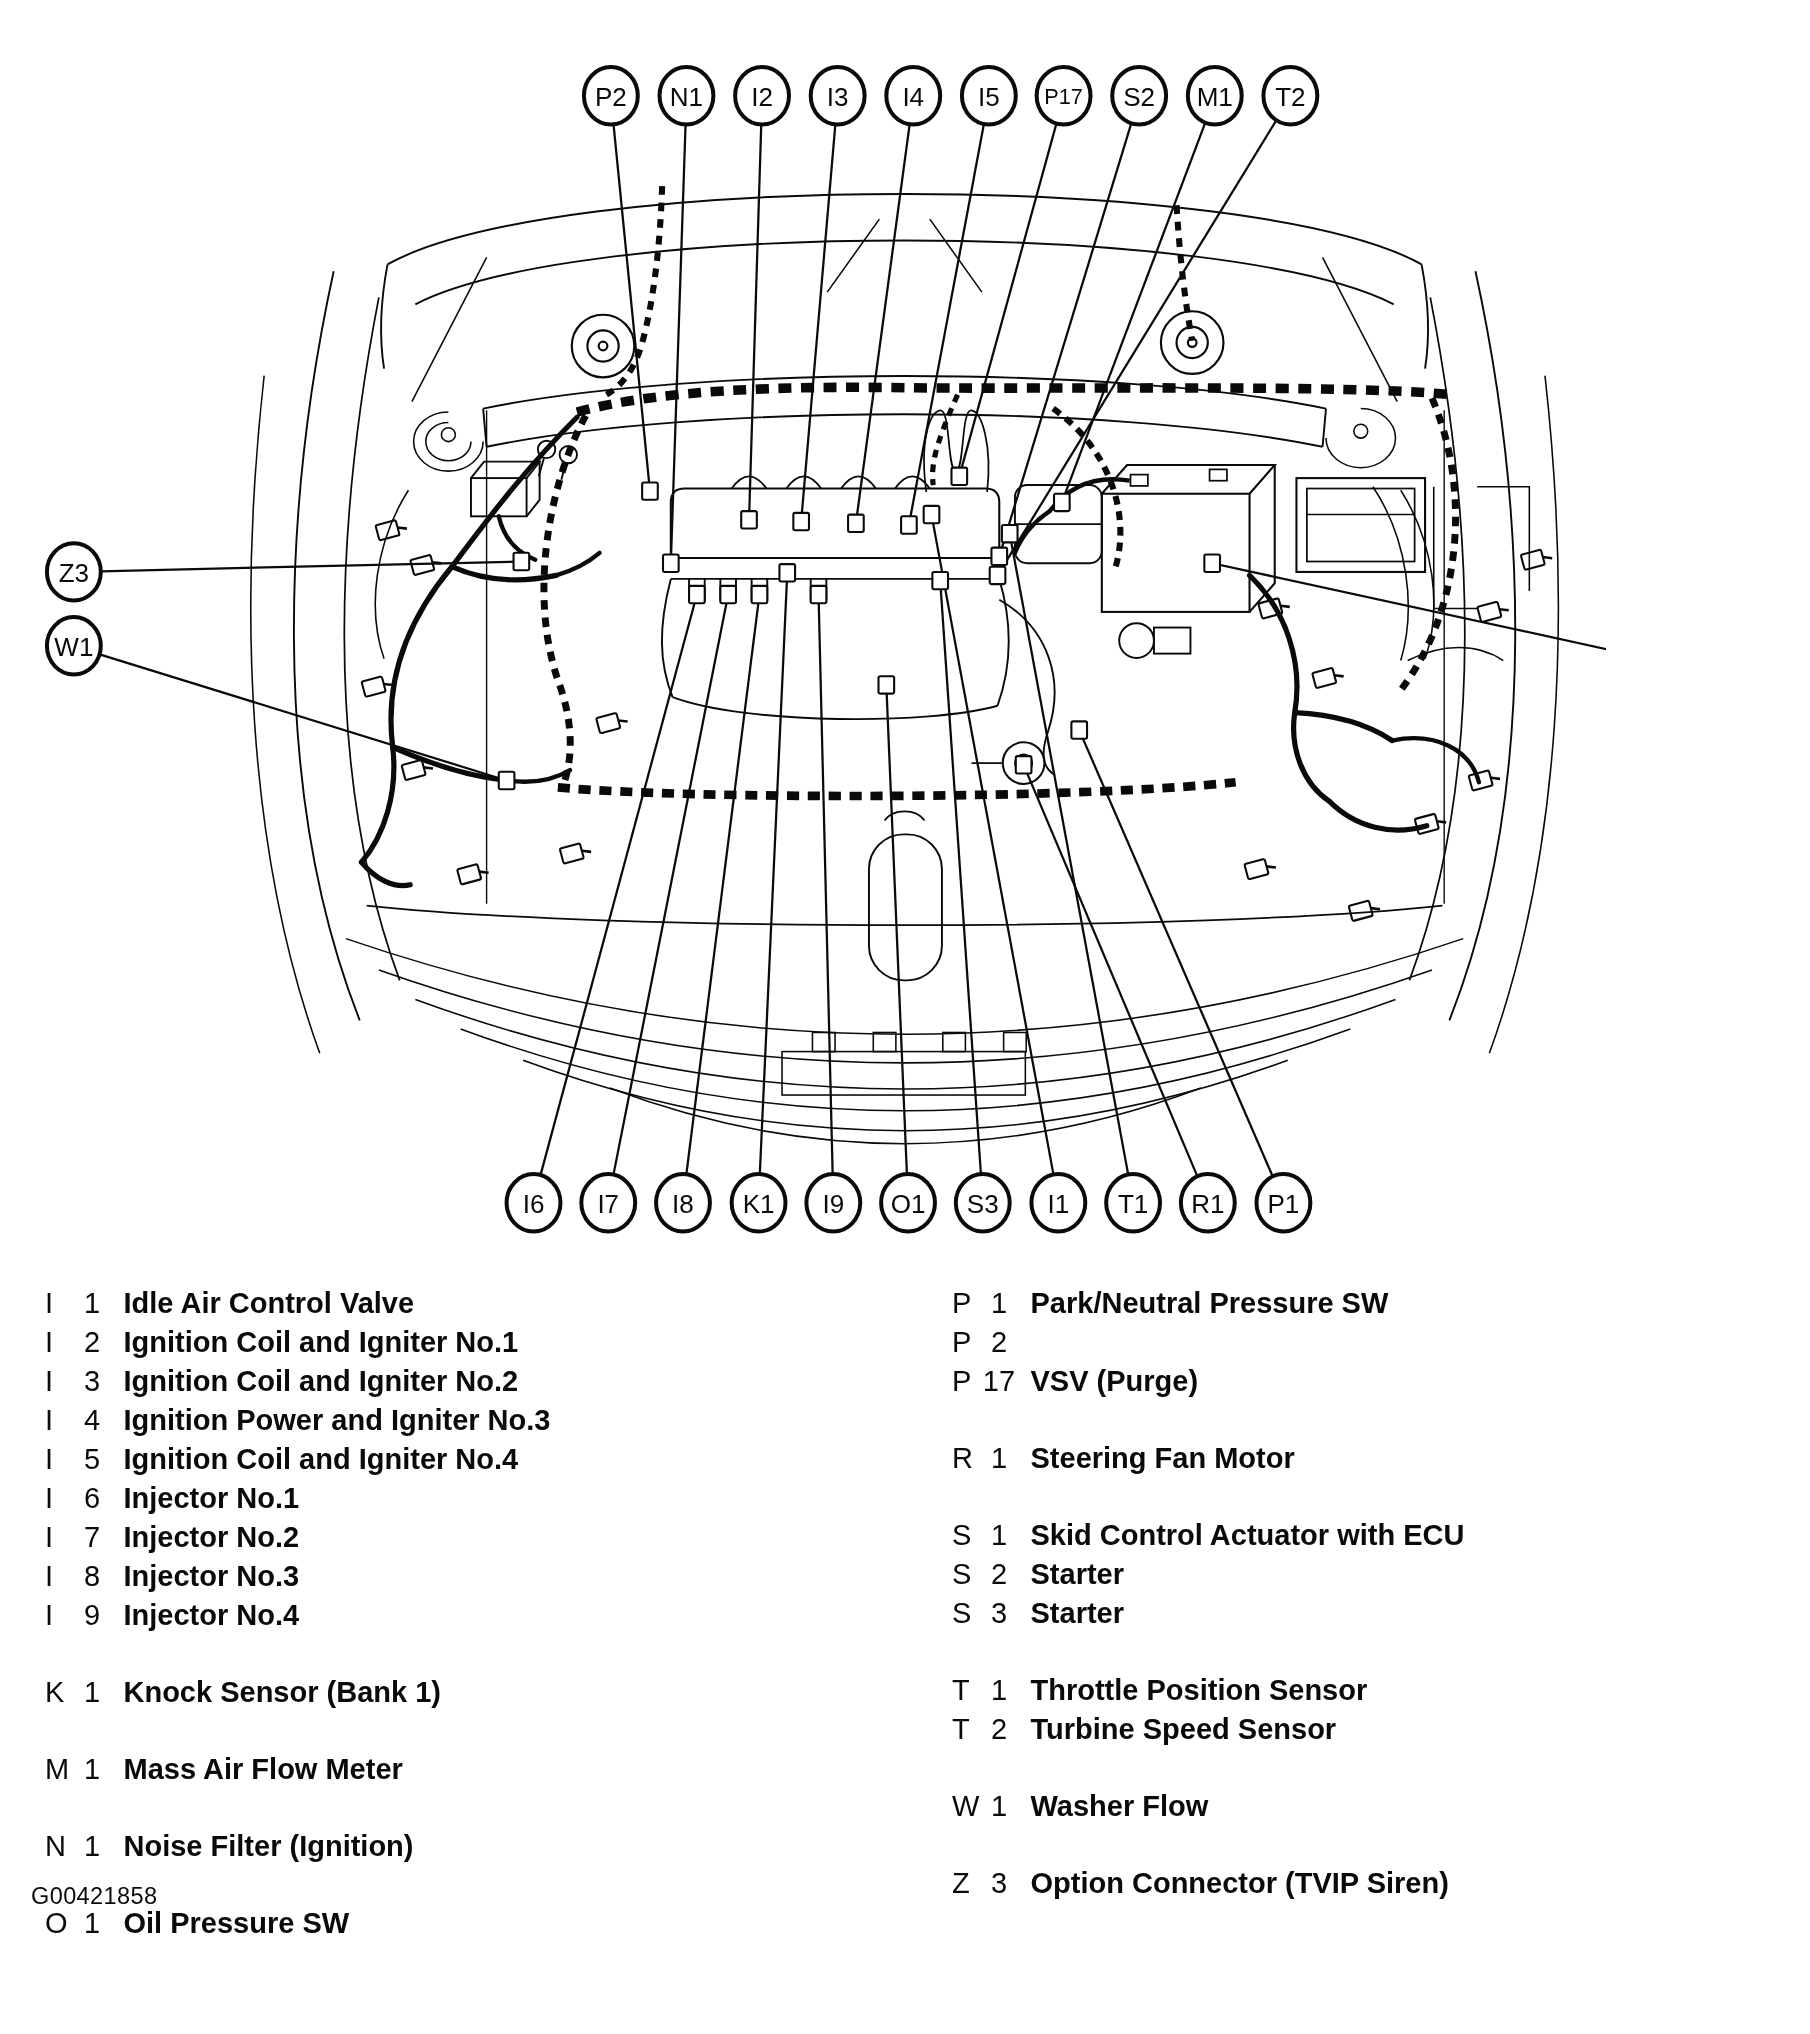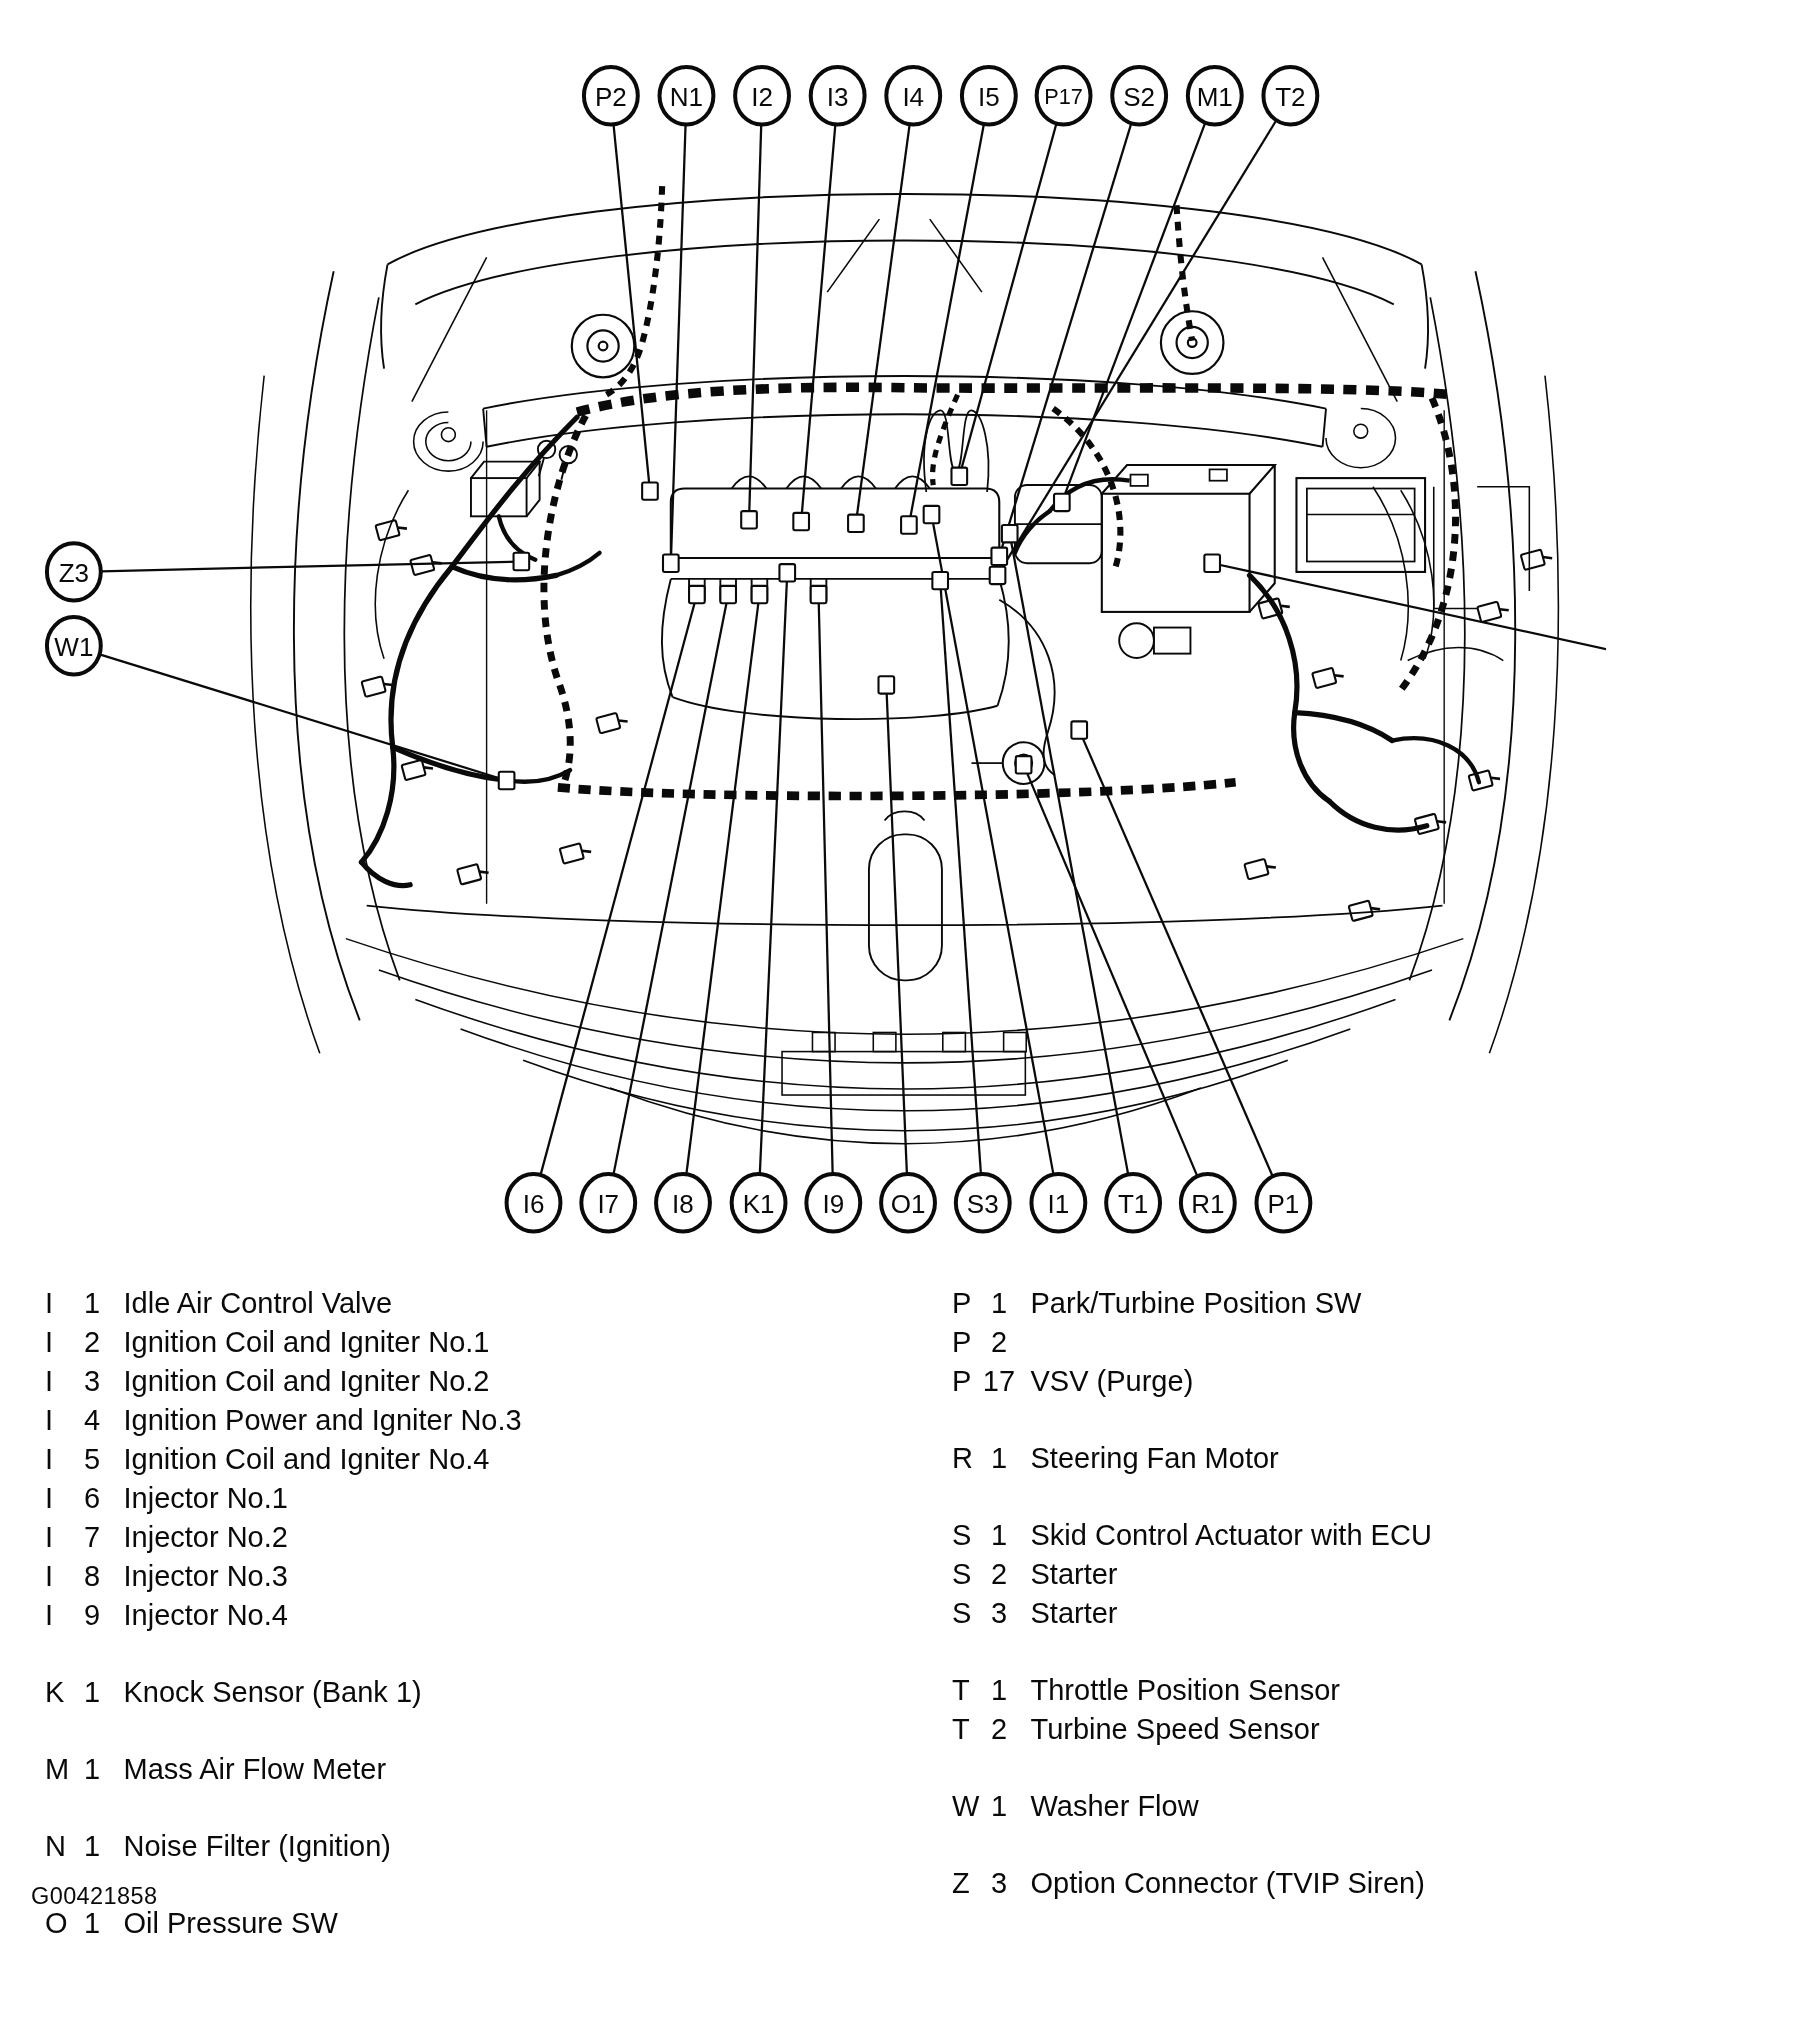--- a/index.html
+++ b/index.html
@@ -7,21 +7,21 @@
   .page{position:relative;width:1606px;height:2034px;background:#ffffff;
         font-family:"Liberation Sans",sans-serif;color:#0a0a0a;overflow:hidden;}
   svg{position:absolute;left:0;top:0;}
   .art path,.art rect,.art circle,.art ellipse,.art line,.art polyline{fill:none;stroke:#0a0a0a;}
   .legend-col{position:absolute;top:1284px;}
   .legend-col.left{left:45px;}
   .legend-col.right{left:952px;}
   .legend-row{display:flex;align-items:center;height:39px;font-size:29px;white-space:nowrap;}
   .legend-row .code{width:29.5px;}
   .legend-row .num{width:35px;text-align:center;}
-  .legend-row .name{margin-left:14px;}
+  .legend-row .name{margin-left:14px;font-weight:bold;}
   .figure-code{position:absolute;left:31px;top:1883px;font-size:23.5px;letter-spacing:0.4px;}
   .callout-text{font-family:"Liberation Sans",sans-serif;fill:#0a0a0a;}
 </style>
 </head>
 <body>
 
 <div class="page">
 
   <svg width="1810" height="1269" viewBox="0 0 2083 1460">
 
@@ -473,21 +473,21 @@
       <div class="legend-row" style="margin-top: 38px;">
         <span class="code">O</span>
         <span class="num">1</span>
         <span class="name">Oil Pressure SW</span>
       </div>
     </div>
   <div class="legend-col right" id="legend-right">
       <div class="legend-row">
         <span class="code">P</span>
         <span class="num">1</span>
-        <span class="name">Park/Turbine Position SW</span>
+        <span class="name">Park/Neutral Pressure SW</span>
       </div>
       <div class="legend-row">
         <span class="code">P</span>
         <span class="num">2</span>
       </div>
       <div class="legend-row">
         <span class="code">P</span>
         <span class="num">17</span>
         <span class="name">VSV (Purge)</span>
       </div>

